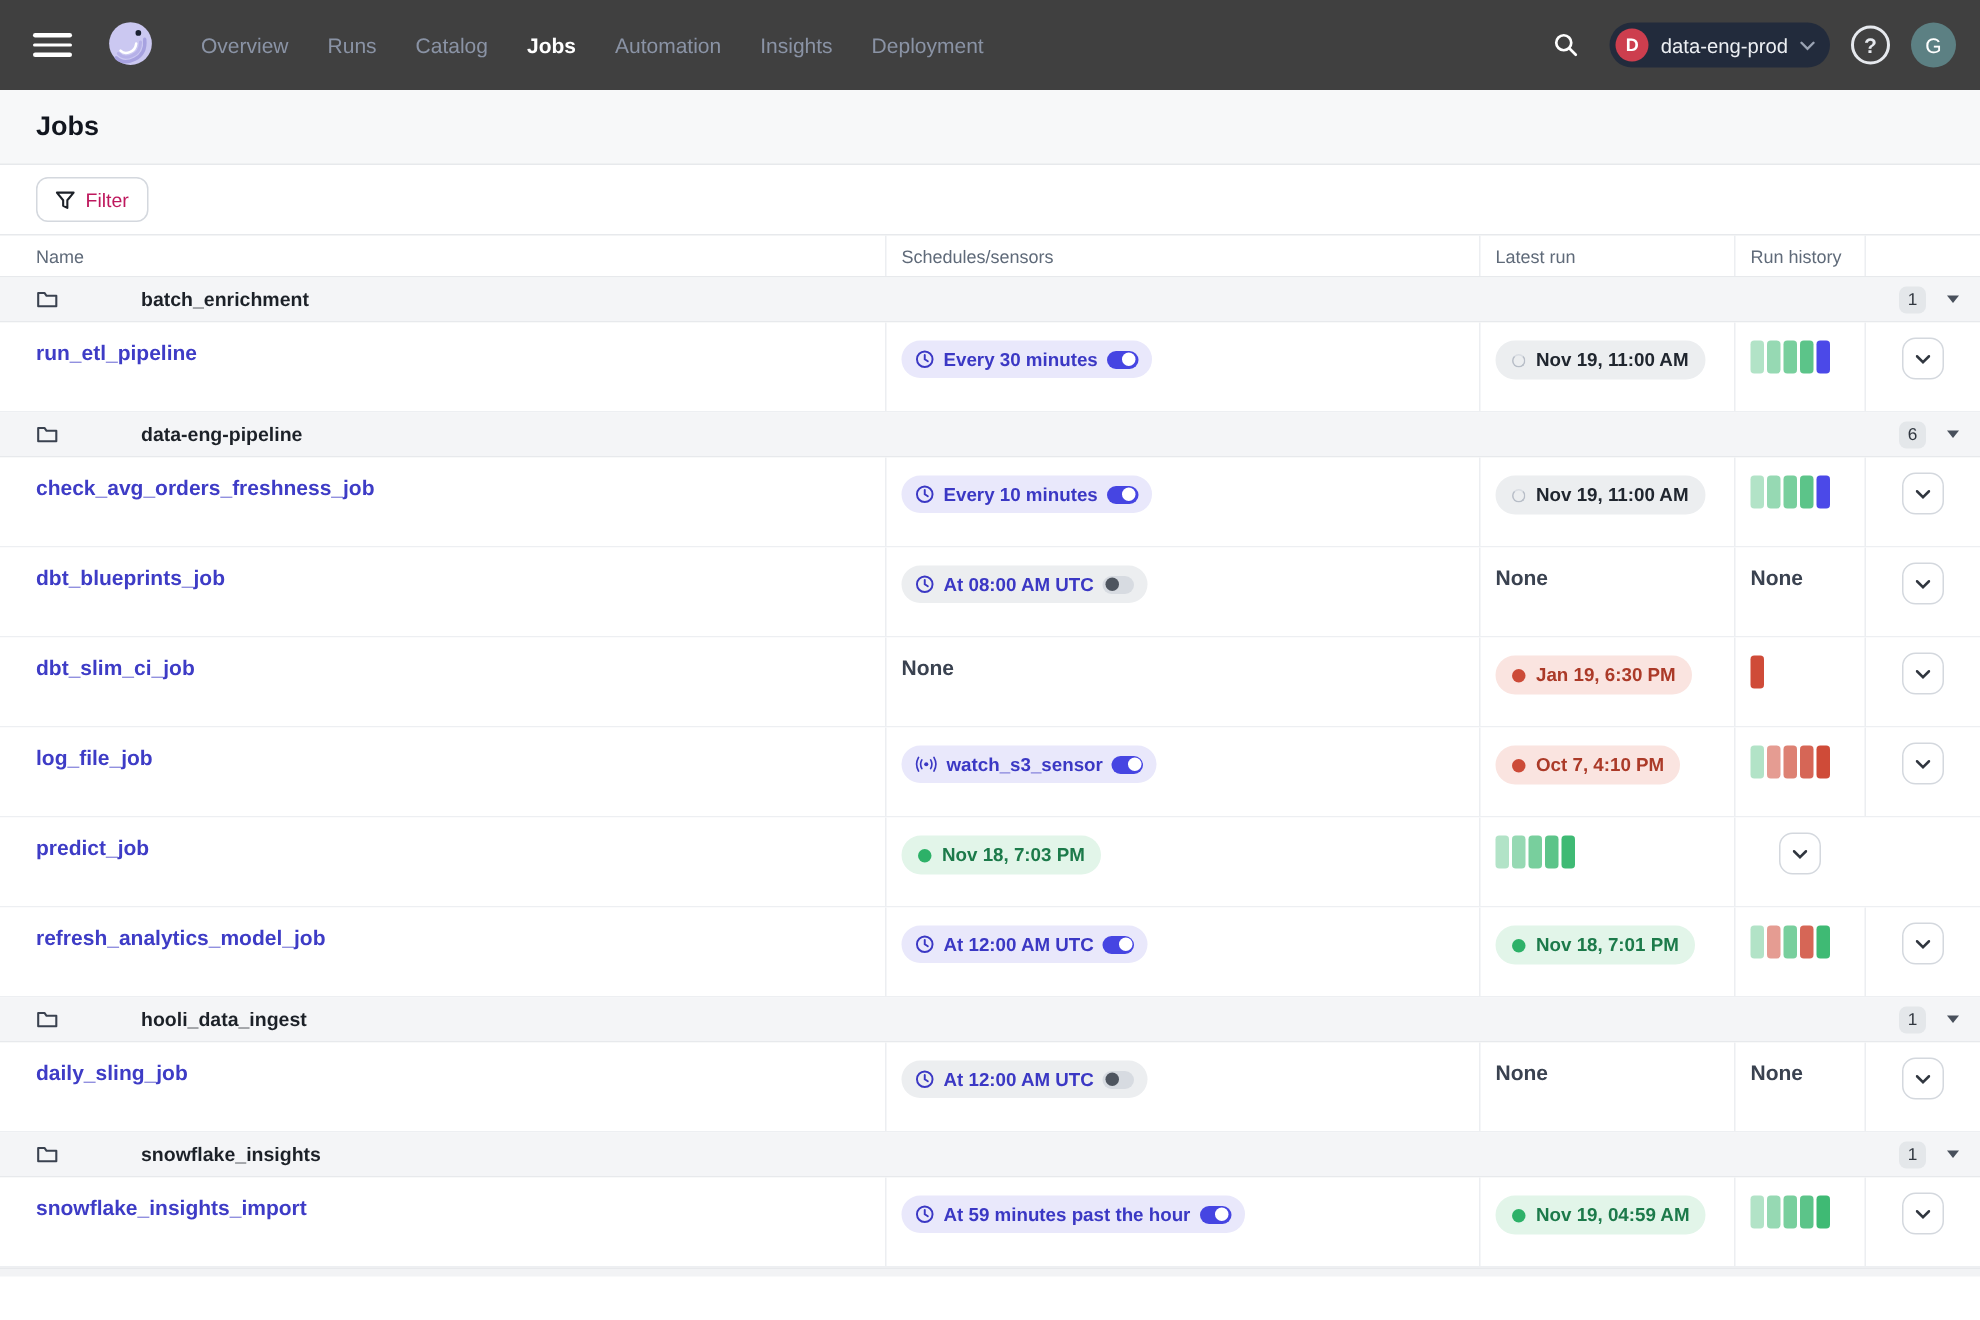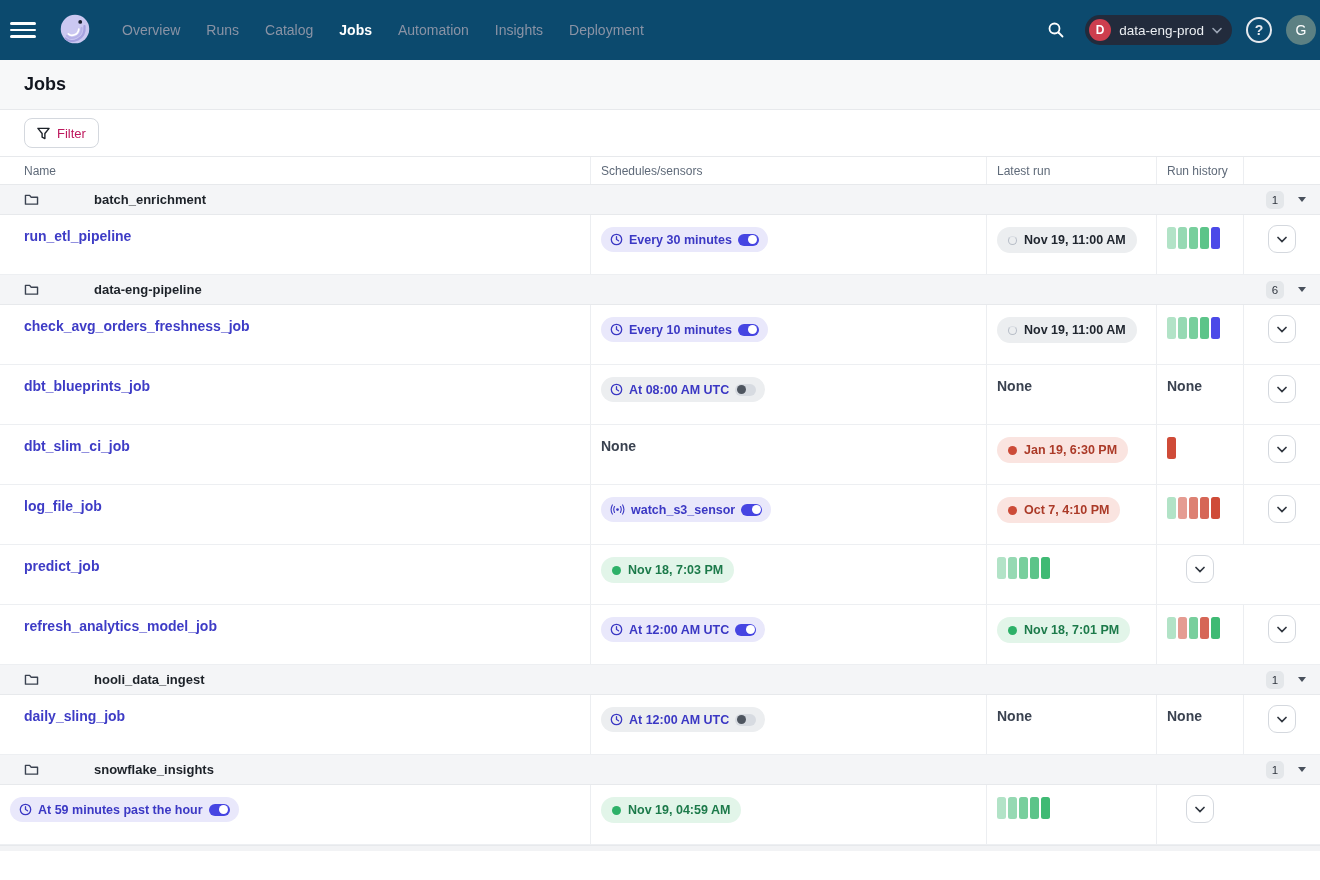--- a/index.html
+++ b/index.html
@@ -1,19 +1,19 @@
 <!DOCTYPE html>
 <html><head>
 <meta charset="utf-8">
 <style>
   * { box-sizing: border-box; margin: 0; padding: 0; }
   html,body { width:1320px; height:880px; background:#fff; font-family:"Liberation Sans", sans-serif; }
 
   
-  .topnav { height:60px; background:#0c4a6e; display:flex; align-items:center; padding:0 4px; gap:8px; }
+  .topnav { height:60px; background:#404040; display:flex; align-items:center; padding:0 16px; gap:8px; }
   .hamburger { width:26px; height:26px; display:flex; flex-direction:column; justify-content:center; gap:4px; margin:0 6px; cursor:pointer; }
   .hamburger i { display:block; height:2.6px; background:#fff; border-radius:2px; }
   .logo { width:38px; height:38px; margin:0 8px 0 6px; }
   .navitems { display:flex; align-items:center; gap:26px; margin-left:12px; }
   .navitem { color:#8a93a5; font-size:14px; cursor:pointer; text-decoration:none; }
   .navitem.active { color:#ffffff; font-weight:bold; }
   .topnav-right { margin-left:auto; display:flex; align-items:center; gap:14px; }
   .search-btn { width:30px; height:30px; border-radius:50%; display:flex; align-items:center; justify-content:center; cursor:pointer; }
   .deploy-pill { display:flex; align-items:center; gap:8px; background:#222b3c; border-radius:16px; padding:4px 10px 4px 4px; cursor:pointer; }
   .deploy-initial { width:22px; height:22px; border-radius:50%; background:#cd3e4e; color:#fff; font-size:12px; font-weight:bold; display:flex; align-items:center; justify-content:center; }
@@ -425,20 +425,21 @@
       <path d="M1.5 2.5 h4.5 l1.5 2 h7 v7.5 h-13 z" fill="none" stroke="#3a4250" stroke-width="1.5" stroke-linejoin="round"></path>
     </svg>
   <span class="group-name">snowflake_insights</span>
   <span class="group-right">
     <span class="count-badge">1</span>
     <span class="group-caret"></span>
   </span>
 </div>
 
 <div class="grid-row job-row">
+  <div class="cell name"><a class="joblink">snowflake_insights_import</a></div>
   <div class="cell">
     <span class="chip lav">
       <svg class="iconsvg" width="13" height="13" viewBox="0 0 14 14">
           <circle cx="7" cy="7" r="5.6" fill="none" stroke="currentColor" stroke-width="1.4"></circle>
           <path d="M7 4 V7 L9.2 8.4" fill="none" stroke="currentColor" stroke-width="1.4" stroke-linecap="round"></path>
         </svg>
       <span>At 59 minutes past the hour</span>
       <span class="toggle on">
           <span class="knob"></span>
         </span>

